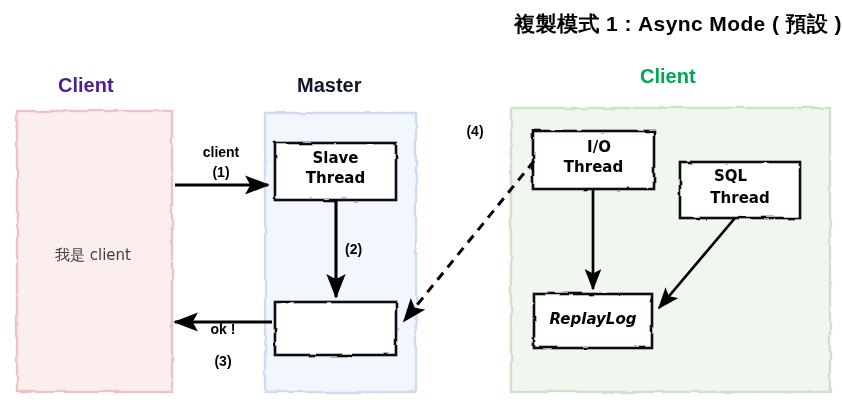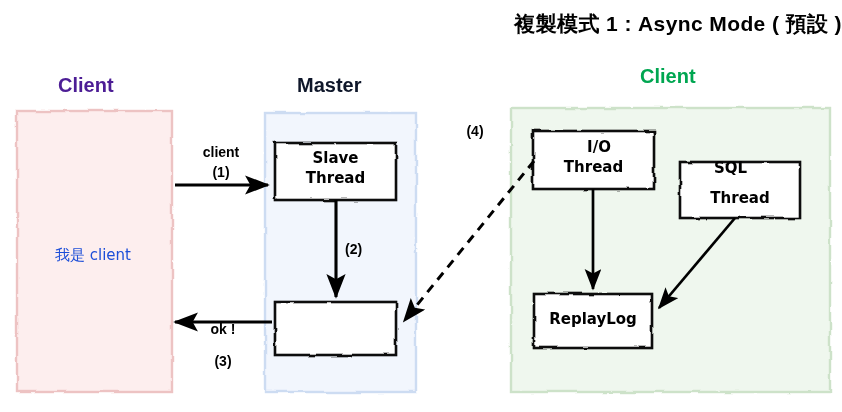--- a/index.html
+++ b/index.html
@@ -59,21 +59,21 @@
     font-weight: bold;
     color: #000000;
     text-align: center;
     white-space: pre;
   }
   .client-text {
     position: absolute;
     font-family: "DejaVu Sans", sans-serif;
     font-size: 15px;
     font-weight: 500;
-    color: #1d4ed8;
+    color: #404040;
     white-space: nowrap;
   }
 </style>
 </head>
 <body>
 
 <div id="canvas">
 
   <div class="title">複製模式 1 : Async Mode ( 預設 )</div>
 
@@ -128,24 +128,24 @@
 
   <div class="client-text" style="left:55px; top:246px;">我是 client</div>
 
   <div class="node-label" style="left:275px; top:150px; width:121px;">Slave</div>
   <div class="node-label" style="left:275px; top:170px; width:121px;">Thread</div>
 
 
   <div class="node-label" style="left:533px; top:139px; width:132px;">I/O</div>
   <div class="node-label" style="left:533px; top:159px; width:121px;">Thread</div>
 
-  <div class="node-label" style="left:680px; top:160px; width:101px;">SQL</div>
+  <div class="node-label" style="left:680px; top:168px; width:101px;">SQL</div>
   <div class="node-label" style="left:680px; top:190px; width:120px;">Thread</div>
 
-  <div class="node-label" style="left:534px; top:311px; width:118px;">ReplayLog</div>
+  <div class="node-label" style="left:534px; top:311px; width:118px;font-style:italic;">ReplayLog</div>
 
   <div class="edge-label" style="left:178px; top:144px; width:86px;">client</div>
   <div class="edge-label" style="left:178px; top:164px; width:86px;">(1)</div>
 
   <div class="edge-label" style="left:345px; top:241px; width:40px; text-align:left;">(2)</div>
 
   <div class="edge-label" style="left:183px; top:321px; width:80px;">ok !</div>
   <div class="edge-label" style="left:183px; top:353px; width:80px;">(3)</div>
 
   <div class="edge-label" style="left:455px; top:123px; width:40px;">(4)</div>

